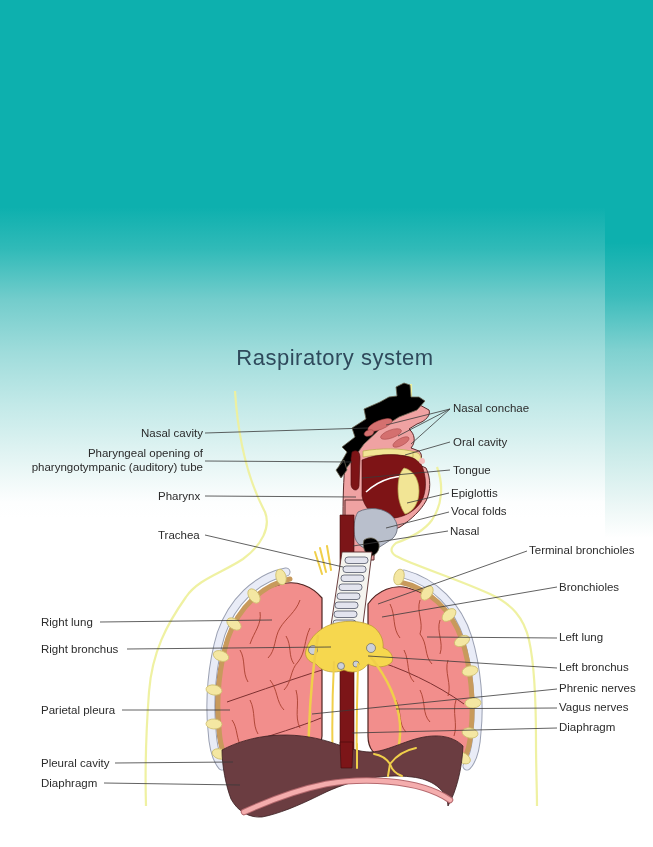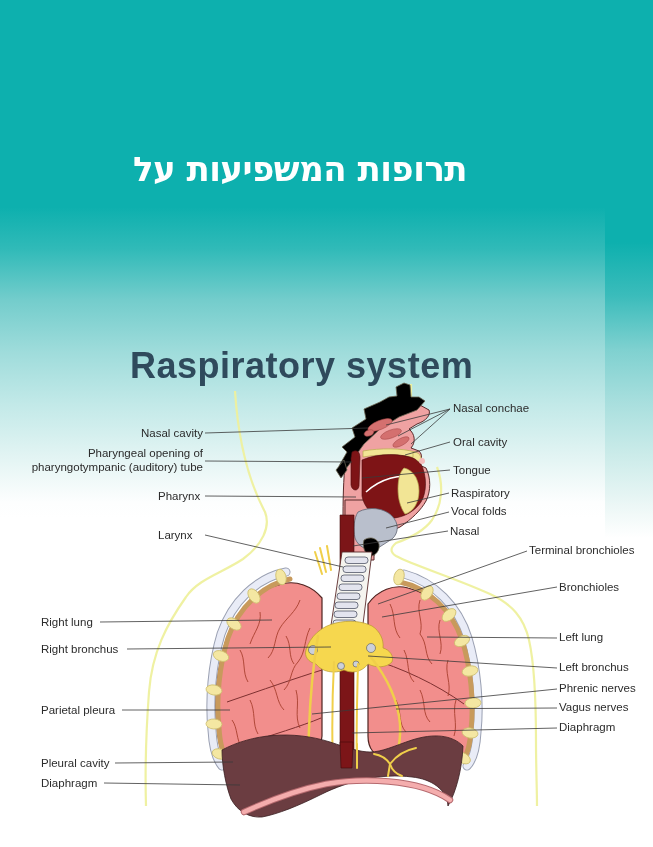--- a/index.html
+++ b/index.html
@@ -26,22 +26,23 @@
   
   .hebrew-title{
     position:absolute;left:0;top:144px;width:600px;
     text-align:center;direction:rtl;
     color:var(--hebrew-title);
     font-family:"DejaVu Sans", sans-serif;
     font-weight:700;font-size:34px;line-height:51px;letter-spacing:-0.5px;
   }
   .diagram-title{
     position:absolute;left:130px;top:345px;width:410px;
+    text-align:center;
     color:var(--diagram-title);
-    font-size:36px;font-weight:700;letter-spacing:0.5px;
+    font-size:22px;font-weight:400;letter-spacing:0.5px;
   }
   
   svg.fig{position:absolute;left:0;top:0;width:653px;height:847px;}
   .body-outline{stroke:var(--body-outline-yellow);stroke-width:2.2;fill:none;opacity:.95;}
   .leader{stroke:var(--leader-line);stroke-width:.8;fill:none;}
   .lung{fill:var(--lung-pink);stroke:var(--lung-outline);stroke-width:1.2;}
   .fissure{stroke:#7e3030;stroke-width:1;fill:none;}
   .branch{stroke:var(--branch-red);stroke-width:.9;fill:none;}
   .pleura-edge{stroke:#9aa0b2;stroke-width:9;fill:none;stroke-linecap:round;}
   .pleura{stroke:var(--pleura-light);stroke-width:7;fill:none;stroke-linecap:round;}
@@ -71,21 +72,20 @@
   }
   .lbl.multiline{white-space:pre-line;}
 </style>
 </head>
 <body>
 
 <div class="bg-main"></div>
 <div class="bg-strip-right"></div>
 
 <div class="hebrew-title">
-  <div>תרופות המשפיעות על</div>
 </div>
 
 <div class="diagram-title">Raspiratory system</div>
 
 <svg class="fig" viewBox="0 0 653 847">
 
   <g>
     <path class="body-outline" d="M235,391 C238,438 248,480 265,512 C271,527 262,545 243,559 C222,573 198,579 186,597 C167,624 152,652 149,692 C146,732 145,772 146,806"></path>
     <path class="body-outline" d="M437,467 C444,486 442,505 432,520 C424,531 410,538 396,543 C390,548 390,552 396,556 C415,566 455,578 490,594 C512,604 524,618 529,640 C534,662 536,700 536,742 C536,768 537,790 537,806"></path>
     <path class="body-outline" d="M411,384 L411,397"></path>
@@ -234,31 +234,31 @@
     <path class="leader" d="M557,689 L312,714"></path>
     <path class="leader" d="M557,708 L396,709"></path>
     <path class="leader" d="M557,728 L352,733"></path>
   </g>
 </svg>
 
 <div class="lbl" style="left:141px;top:426px">Nasal cavity</div>
 <div class="lbl multiline" style="left:10px;top:446px;width:193px">Pharyngeal opening of
 pharyngotympanic (auditory) tube</div>
 <div class="lbl" style="left:158px;top:489px">Pharynx</div>
-<div class="lbl" style="left:158px;top:528px">Larynx</div>
+<div class="lbl" style="left:158px;top:528px">Trachea</div>
 <div class="lbl" style="left:41px;top:615px">Right lung</div>
 <div class="lbl" style="left:41px;top:642px">Right bronchus</div>
 <div class="lbl" style="left:41px;top:703px">Parietal pleura</div>
 <div class="lbl" style="left:41px;top:756px">Pleural cavity</div>
 <div class="lbl" style="left:41px;top:776px">Diaphragm</div>
 
 <div class="lbl" style="left:453px;top:401px">Nasal conchae</div>
 <div class="lbl" style="left:453px;top:435px">Oral cavity</div>
 <div class="lbl" style="left:453px;top:463px">Tongue</div>
-<div class="lbl" style="left:451px;top:486px">Raspiratory</div>
+<div class="lbl" style="left:451px;top:486px">Epiglottis</div>
 <div class="lbl" style="left:451px;top:504px">Vocal folds</div>
 <div class="lbl" style="left:450px;top:524px">Nasal</div>
 <div class="lbl" style="left:529px;top:543px">Terminal bronchioles</div>
 <div class="lbl" style="left:559px;top:580px">Bronchioles</div>
 <div class="lbl" style="left:559px;top:630px">Left lung</div>
 <div class="lbl" style="left:559px;top:660px">Left bronchus</div>
 <div class="lbl" style="left:559px;top:681px">Phrenic nerves</div>
 <div class="lbl" style="left:559px;top:700px">Vagus nerves</div>
 <div class="lbl" style="left:559px;top:720px">Diaphragm</div>
 

